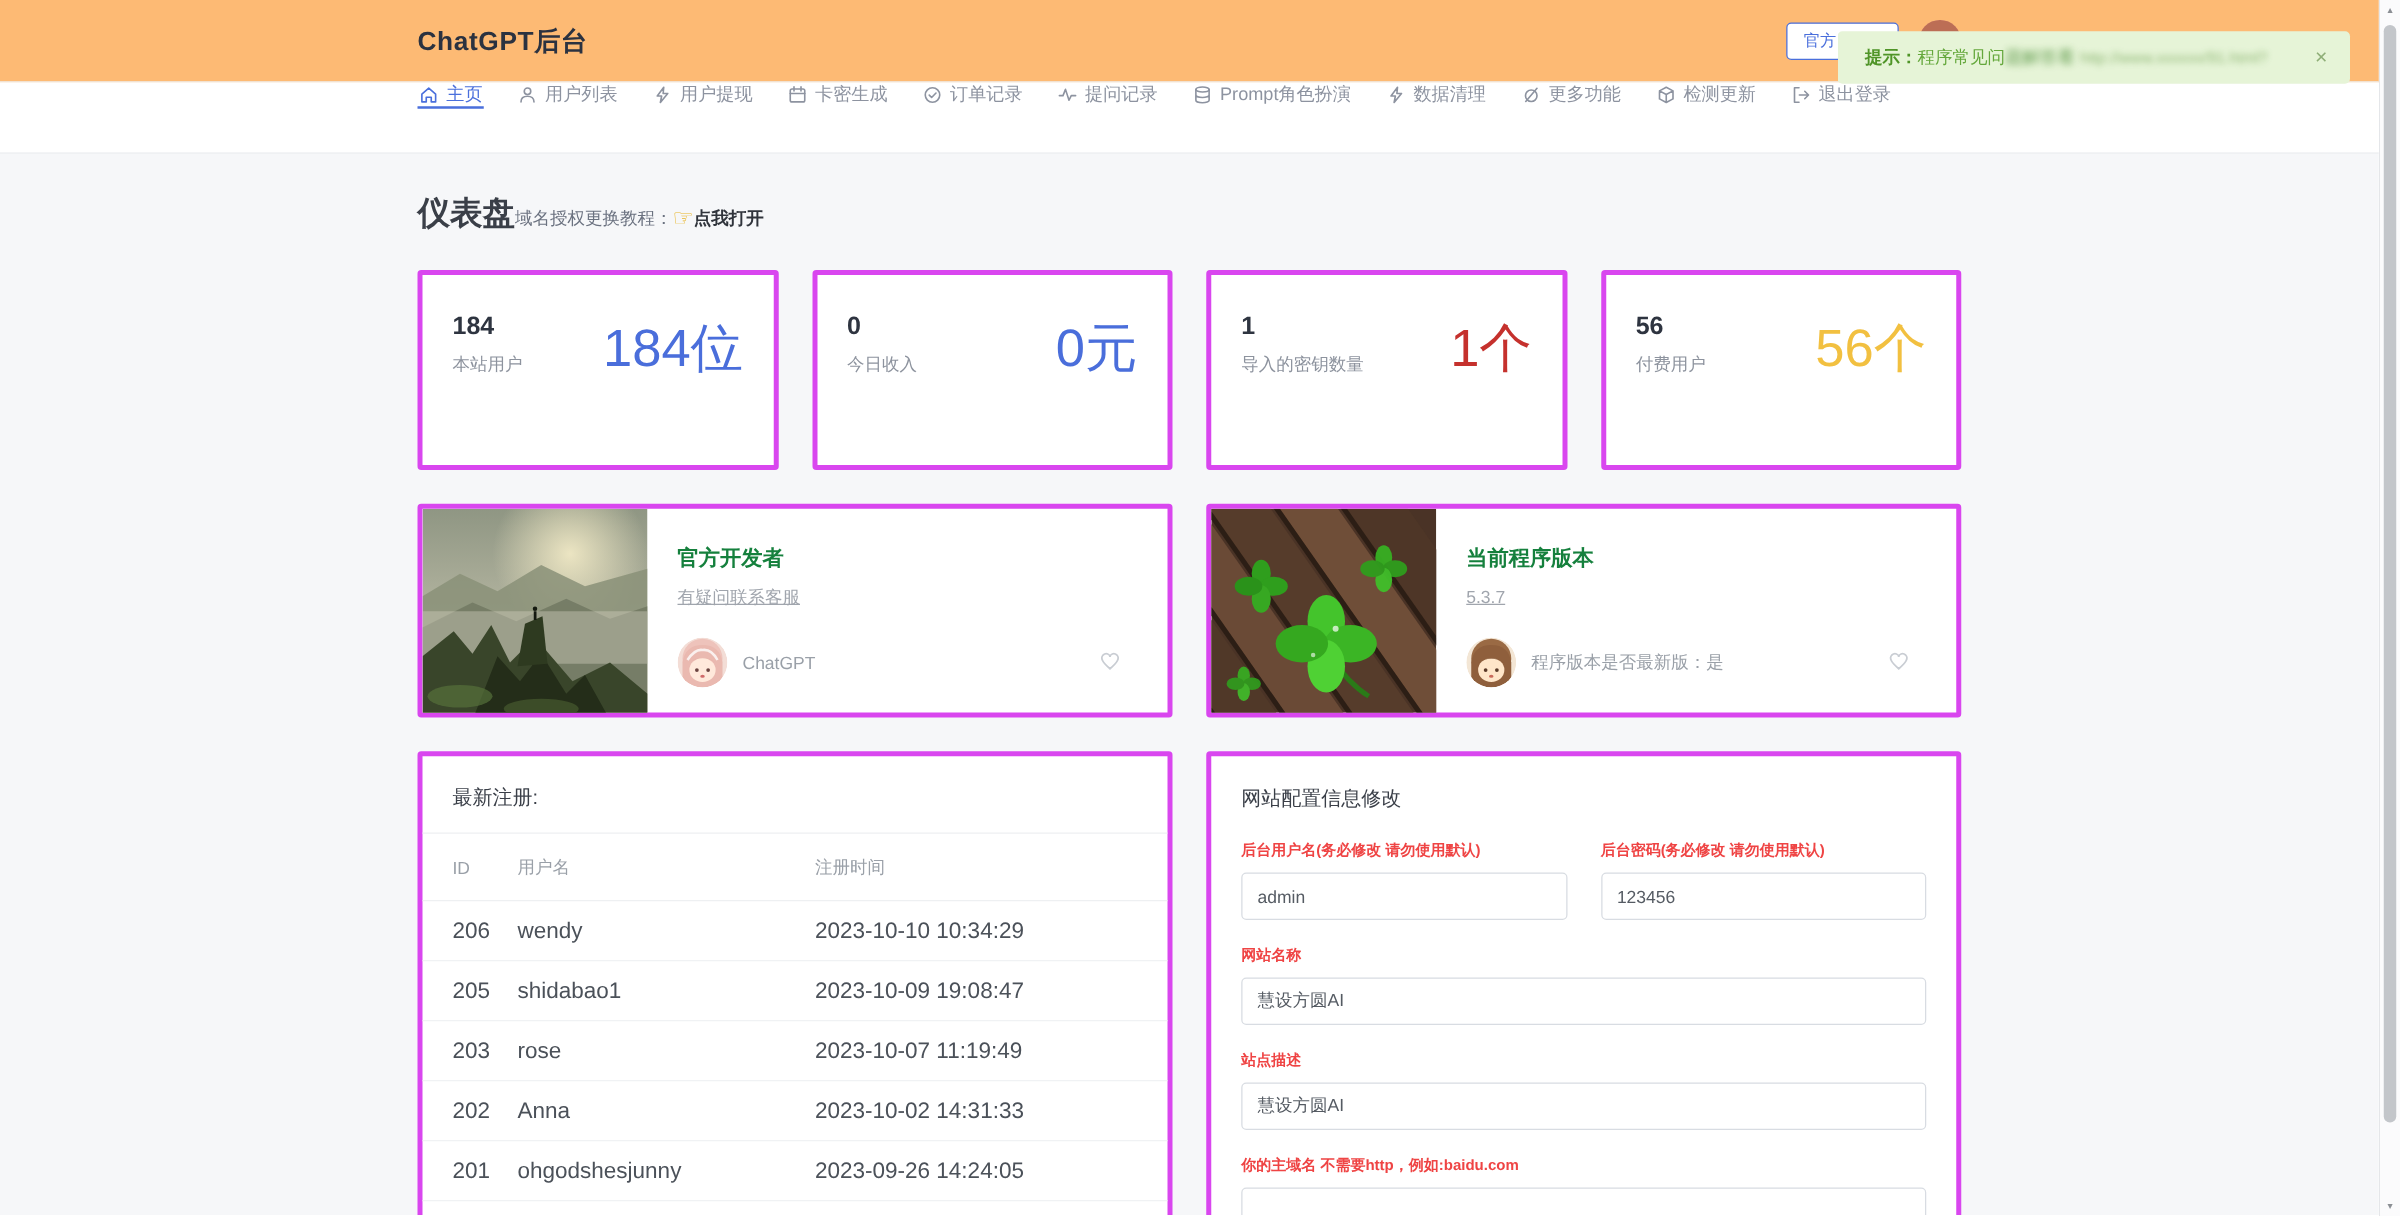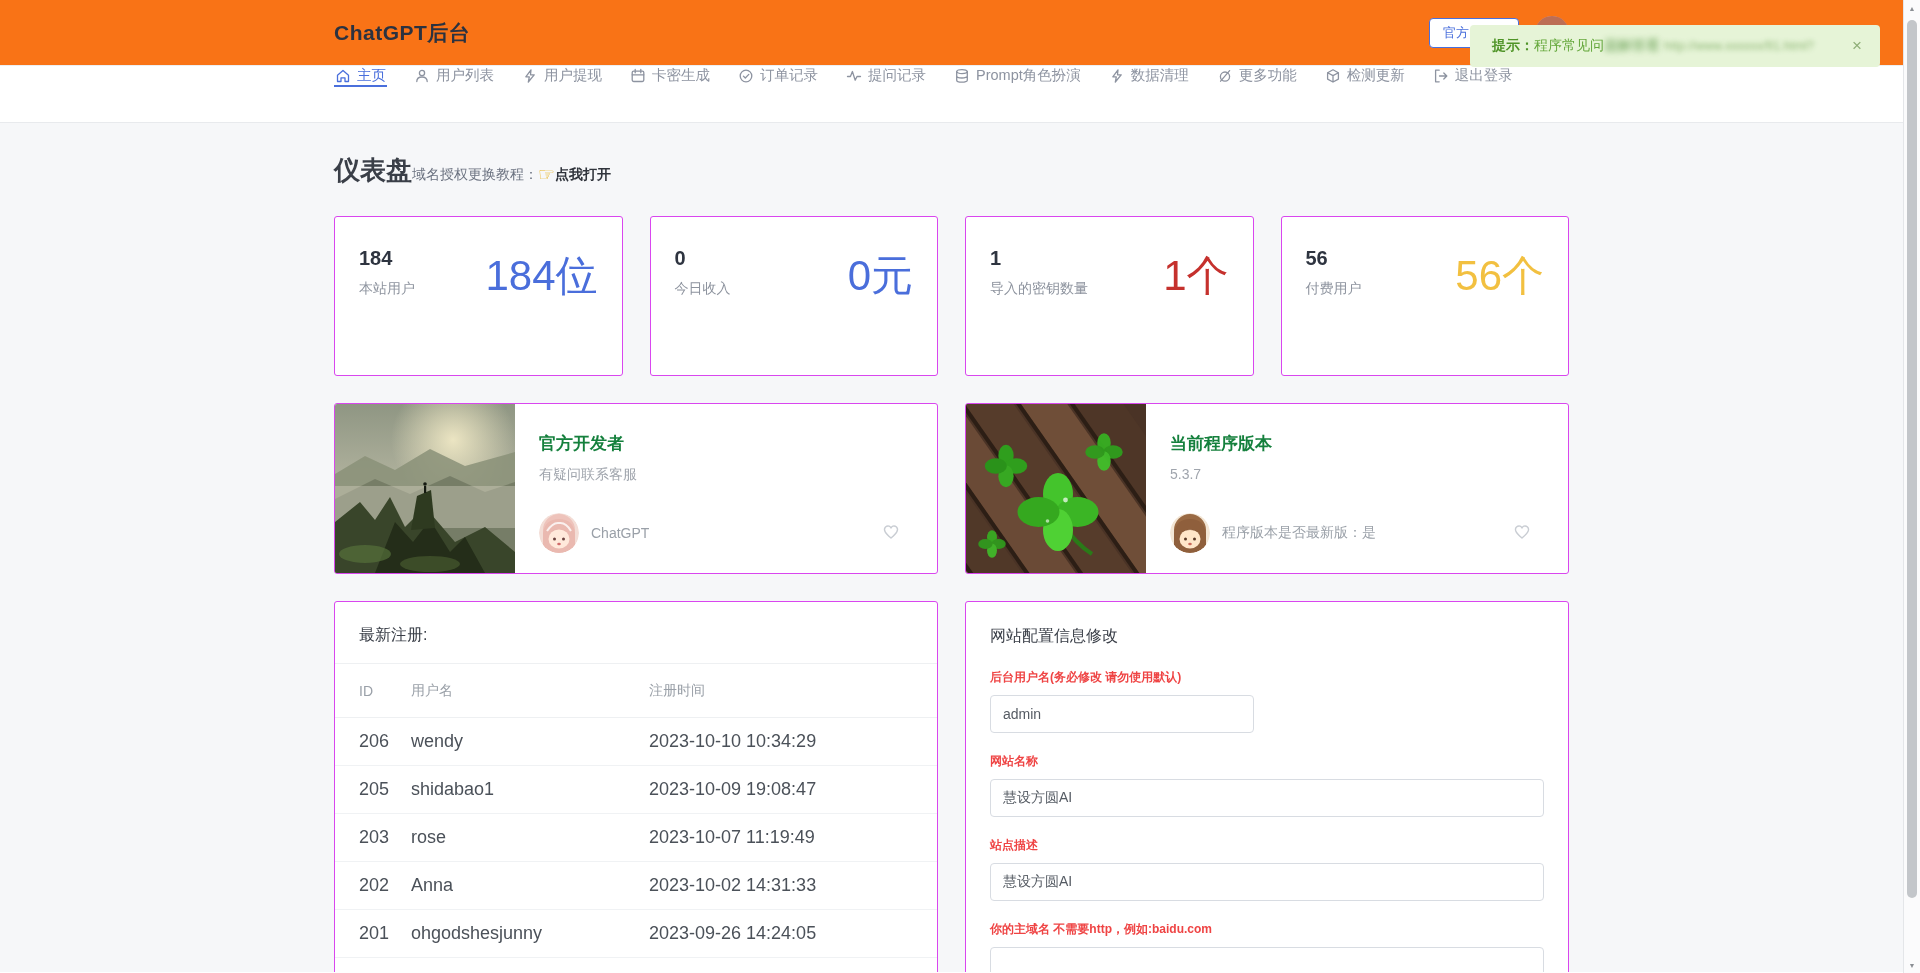--- a/index.html
+++ b/index.html
@@ -2,21 +2,21 @@
 <html><head>
 <meta charset="utf-8">
 <style>
   * { box-sizing: border-box; margin: 0; padding: 0; }
   html,body { width:1920px; height:973px; overflow:hidden; background:#fff;
     font-family:"Liberation Sans","DejaVu Sans",sans-serif; color:#333; }
   .page { margin-right:17px; }
   .shell { width:1235px; margin:0 auto; }
 
   
-  .topbar { height:66px; background:#f97316; border-bottom:1px solid #edeff1; }
+  .topbar { height:66px; background:#fdba74; border-bottom:1px solid #edeff1; }
   .topbar .shell { height:100%; display:flex; align-items:center; justify-content:space-between; }
   .app-title { font-size:21px; font-weight:bold; color:#2b3240; letter-spacing:.5px; }
   .top-right { display:flex; align-items:center; gap:16px; }
   .official-btn { height:30px; width:90px; border:1px solid #4a6fdc; color:#4a6fdc; background:#fff;
     border-radius:4px; font-size:13px; display:flex; align-items:center; padding:0 13px; cursor:pointer; }
   .top-avatar { width:34px; height:34px; border-radius:50%; overflow:hidden; flex-shrink:0;
     background:radial-gradient(circle at 45% 40%, #f0a88e 0%, #e2947c 55%, #cf7d64 100%); }
   .top-avatar .hair { width:100%; height:40%; background:#bc6e55; border-radius:50% 50% 0 0; }
 
   
@@ -30,38 +30,38 @@
 
   
   .main { background:#f6f7f9; height:849px; overflow:hidden; }
   .main .shell { padding-top:30px; }
   .dash-head { display:flex; align-items:baseline; margin-bottom:28px; }
   .dash-title { font-size:26px; color:#3a3f48; font-weight:600; }
   .dash-tip { font-size:14px; color:#6b7280; }
   .pointer { color:#e8b62a; font-size:19px; position:relative; top:2px; }
   .dash-link { font-size:14px; font-weight:bold; color:#30343c; cursor:pointer; }
 
-  .card { background:#fff; border:1px solid #d946ef; border-radius:3px; }
+  .card { background:#fff; border:4px solid #d946ef; border-radius:3px; }
 
   
   .stats { display:grid; grid-template-columns:repeat(4,1fr); gap:27px; }
   .stat-card { height:160px; position:relative; padding:30px 24px; }
   .stat-count { font-size:20px; font-weight:600; color:#2e3440; }
   .stat-label { font-size:14px; color:#8d939e; margin-top:10px; }
   .stat-value { position:absolute; right:24px; top:36px; font-size:42px; line-height:1.1; font-weight:500; }
   .c-blue { color:#4a6edb; } .c-red { color:#c5312d; } .c-gold { color:#f2c040; }
 
   
   .infos { display:grid; grid-template-columns:repeat(2,1fr); gap:27px; margin-top:27px; }
   .info-card { height:171px; display:flex; overflow:hidden; }
   .info-img { width:180px; flex-shrink:0; }
   .info-img svg { display:block; width:180px; height:169px; }
   .info-body { flex:1; display:flex; flex-direction:column; padding:28px 24px 20px 24px; }
   .info-title { font-size:17px; font-weight:bold; color:#15803d; }
-  .info-sub { font-size:14px; color:#a0a5ad; margin-top:11px; }
+  .info-sub { font-size:14px; color:#a0a5ad; margin-top:11px;text-decoration:underline; }
   .info-foot { margin-top:auto; display:flex; align-items:center; }
   .mini-avatar { width:40px; height:40px; border-radius:50%; overflow:hidden; flex-shrink:0; }
   .mini-avatar svg { display:block; }
   .info-author { font-size:14px; color:#9aa0a8; margin-left:12px; }
   .heart { margin-left:auto; margin-right:12px; cursor:pointer; }
   .heart svg { width:20px; height:20px; fill:none; stroke:#c9cdd3; stroke-width:1.4; }
 
   
   .bottom { display:grid; grid-template-columns:repeat(2,1fr); gap:27px; margin-top:27px; align-items:start; }
 
@@ -407,20 +407,24 @@
           </div>
         </div>
 
         <div class="card form-card">
           <div class="form-title">网站配置信息修改</div>
           <div class="form-row2">
             <div>
               <label class="form-label">后台用户名(务必修改 请勿使用默认)</label>
               <input class="form-input" value="admin" style="">
             </div>
+            <div>
+              <label class="form-label">后台密码(务必修改 请勿使用默认)</label>
+              <input class="form-input" value="123456" style="">
+            </div>
           </div>
           <div class="form-group">
             <label class="form-label">网站名称</label>
             <input class="form-input" value="慧设方圆AI" style="">
           </div>
           <div class="form-group">
             <label class="form-label">站点描述</label>
             <input class="form-input" value="慧设方圆AI" style="">
           </div>
           <div class="form-group">

